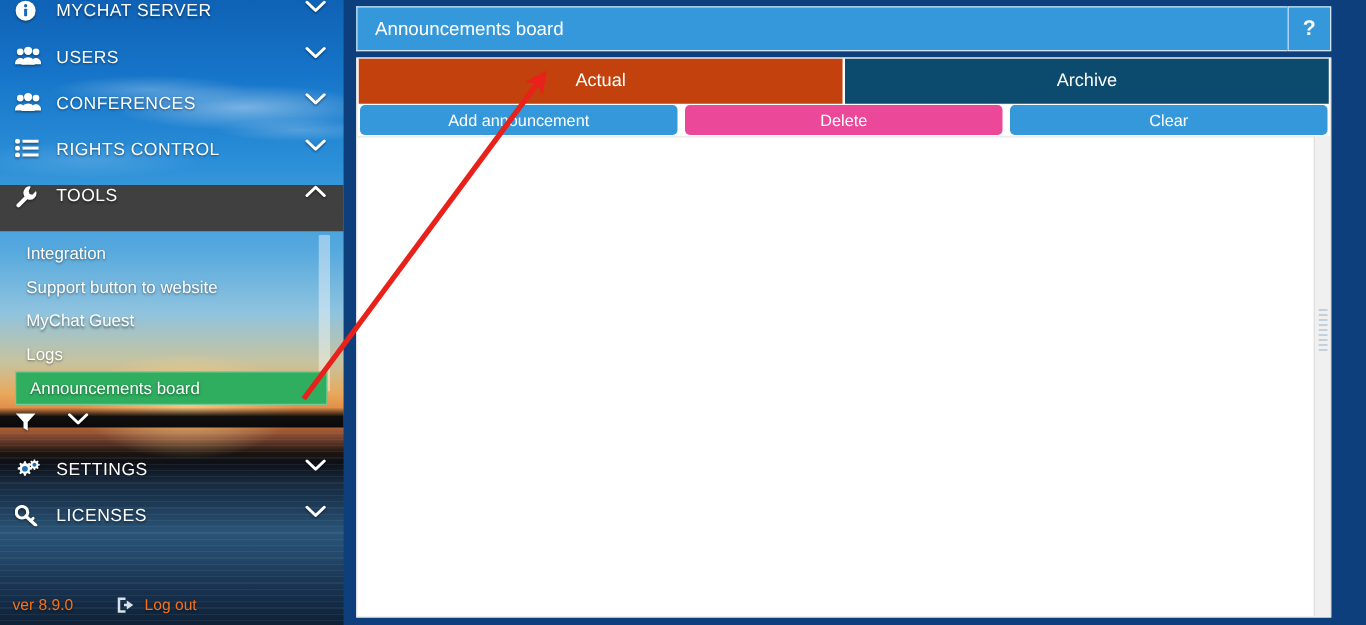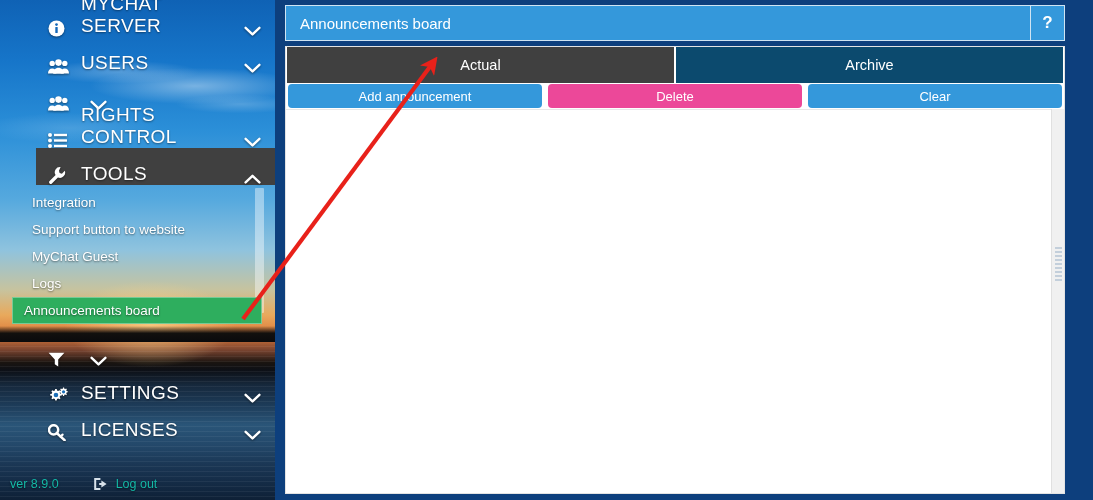--- a/index.html
+++ b/index.html
@@ -80,29 +80,28 @@
       rgba(255,255,255,0) 5px);
     pointer-events: none;
   }
 
   .nav { position: absolute; left: 0; top: 0; width: 275px; }
 
   .nav-item {
     position: relative;
     height: 37px;
     display: flex;
-    align-items: flex-end;
+    align-items: flex-start;
     padding-left: 12px;
     color: #ffffff;
-    font-size: 19px;
+    font-size: 14px;
     letter-spacing: .4px;
     text-shadow: 0 1px 2px rgba(0,0,0,.45);
     cursor: pointer;
     user-select: none;
-    margin-left: 36px;
   }
   .nav-item.active { background: #404040; }
 
   .nav-icon {
     width: 24px;
     display: flex;
     align-items: center;
     justify-content: flex-start;
     flex: 0 0 24px;
     margin-right: 9px;
@@ -119,21 +118,21 @@
   }
   .nav-chevron svg { display: block; filter: drop-shadow(0 1px 1px rgba(0,0,0,.45)); }
 
   
   .submenu { position: relative; padding: 4px 0 6px 0; }
   .submenu-item {
     position: relative;
     height: 27px;
     display: flex;
     align-items: center;
-    padding-left: 32px;
+    padding-left: 21px;
     color: #ffffff;
     font-size: 13.5px;
     text-shadow: 0 1px 2px rgba(0,0,0,.5);
     cursor: pointer;
     user-select: none;
   }
   .submenu-item.selected {
     background: #2eae5e;
     margin-left: 12px;
     padding-left: 12px;
@@ -148,21 +147,21 @@
     border-radius: 1px;
   }
 
   
   #sidebar-footer {
     position: absolute;
     left: 0; bottom: 0;
     width: 236px; height: 32px;
     display: flex;
     align-items: center;
-    color: #14b8a6;
+    color: #f97316;
     font-size: 12.5px;
     text-shadow: 0 1px 2px rgba(0,0,0,.6);
   }
   #ver-label { margin-left: 10px; }
   #logout { display: flex; align-items: center; margin-left: 34px; cursor: pointer; }
   #logout svg { display: block; margin-right: 7px; }
 
   
   #main {
     position: absolute;
@@ -219,21 +218,21 @@
   .tab {
     flex: 1 1 0;
     display: flex;
     align-items: center;
     justify-content: center;
     color: #ffffff;
     font-size: 14.5px;
     cursor: pointer;
     user-select: none;
   }
-  .tab.active { background: #404040; }
+  .tab.active { background: #c2410c; }
   .tab.inactive { background: #0c4a6e; }
 
   .toolbar {
     position: absolute;
     left: 0; top: 37px;
     width: 778px; height: 24px;
     display: flex;
     gap: 6px;
     padding: 0 2px;
   }
@@ -333,20 +332,21 @@
         <span class="nav-icon">
           <svg width="21" height="15" viewBox="0 0 21 15">
             <circle cx="4.2" cy="4.4" r="2.7" fill="#ffffff"></circle>
             <circle cx="16.8" cy="4.4" r="2.7" fill="#ffffff"></circle>
             <circle cx="10.5" cy="3.6" r="3.3" fill="#ffffff"></circle>
             <path d="M0 14.4 c0-3.2 1.9-5 4.2-5 s4.2 1.8 4.2 5z" fill="#ffffff"></path>
             <path d="M12.6 14.4 c0-3.2 1.9-5 4.2-5 s4.2 1.8 4.2 5z" fill="#ffffff"></path>
             <path d="M5.2 14.8 c0-3.8 2.3-6 5.3-6 s5.3 2.2 5.3 6z" fill="#ffffff"></path>
           </svg>
         </span>
+        <span class="nav-label">CONFERENCES</span>
         <span class="nav-chevron">
           <svg width="17" height="11" viewBox="0 0 17 11">
             <path d="M1.6 1.8 L8.5 8.4 L15.4 1.8" stroke="#ffffff" stroke-width="2.4" fill="none" stroke-linecap="round" stroke-linejoin="round"></path>
           </svg>
         </span>
       </div>
 
       <div class="nav-item">
         <span class="nav-icon">
           <svg width="19" height="15" viewBox="0 0 19 15">

